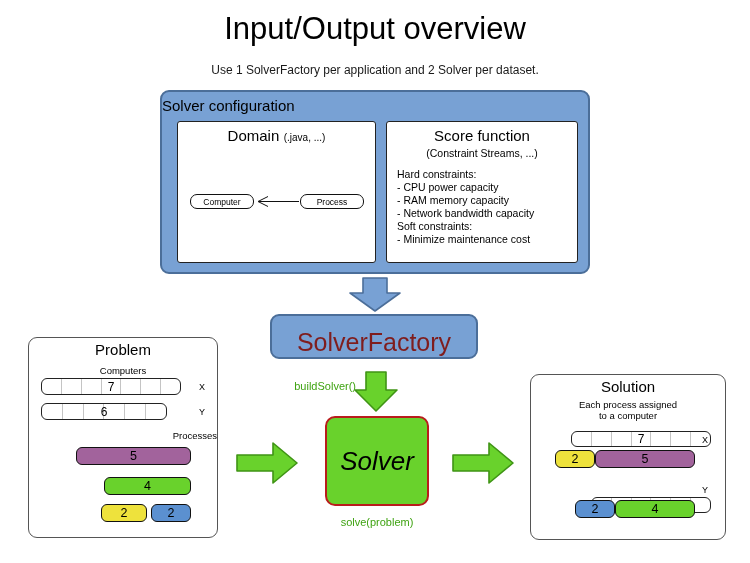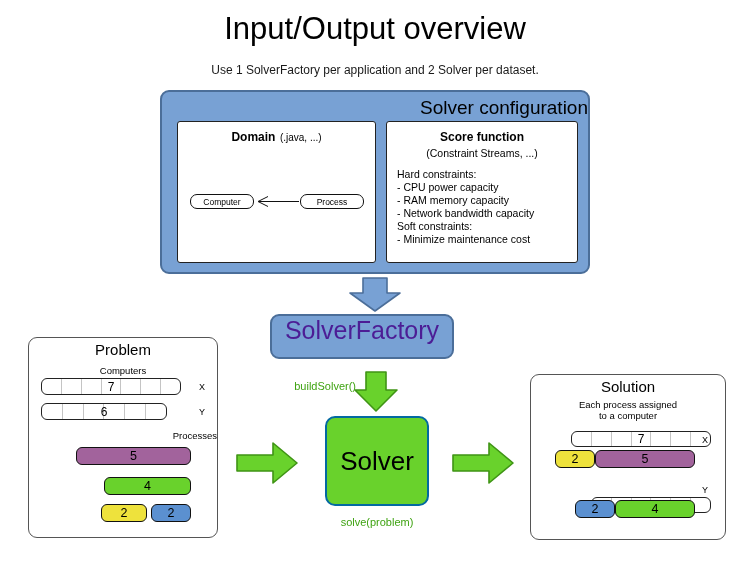--- a/index.html
+++ b/index.html
@@ -5,39 +5,39 @@
   * { margin:0; padding:0; box-sizing:border-box; }
   body { font-family:"Liberation Sans","DejaVu Sans",sans-serif; background:#fff; }
   .stage { position:relative; width:750px; height:563px; background:#fff; overflow:hidden; }
   .abs { position:absolute; }
 
   .title { top:11px; left:0; width:750px; text-align:center; font-size:31px; color:#000; }
   .subtitle { top:63px; left:0; width:750px; text-align:center; font-size:12px; color:#1a1a1a; }
 
   
   .cfg { left:160px; top:90px; width:430px; height:184px; background:#78a1d4; border:2px solid #4b6e99; border-radius:9px; }
-  .cfg-title { top:5px; left:0; width:100%; text-align:right; font-size:19px; color:#000;padding-left:46px; }
+  .cfg-title { top:5px; left:0; width:100%; text-align:left; font-size:15px; color:#000; }
   .panel { background:#fff; border:1px solid #222; border-radius:3px; }
   .domain-panel { left:15px; top:29px; width:199px; height:142px; }
   .score-panel  { left:224px; top:29px; width:192px; height:142px; }
   .panel-head { top:5px; left:0; width:100%; text-align:center; color:#000; }
-  .panel-head .big { font-size:12px;font-weight:bold; }
+  .panel-head .big { font-size:15px; }
   .panel-head .small { font-size:10px; }
   .score-sub { top:25px; left:0; width:100%; text-align:center; font-size:10.5px; color:#000; }
   .score-lines { top:46px; left:10px; right:4px; }
   .score-lines div { font-size:10.5px; line-height:13px; color:#000; }
 
   .chip { background:#fff; border:1px solid #111; border-radius:7px; height:15px; width:64px;
           display:flex; align-items:center; justify-content:center; font-size:8.5px; color:#000; }
 
   
-  .factory-box { left:270px; top:314px; width:184px; height:45px; background:#78a1d4; border:2px solid #4b6e99;
-                 border-radius:9px; display:flex; align-items:flex-start; justify-content:center; font-size:25px; color:#4c1d95; }
-  .solver-box { left:325px; top:416px; width:104px; height:90px; background:#69d22c; border:2px solid #0369a1;
-                border-radius:10px; display:flex; align-items:center; justify-content:center; font-size:26px; color:#000; }
+  .factory-box { left:270px; top:314px; width:208px; height:45px; background:#78a1d4; border:2px solid #4b6e99;
+                 border-radius:9px; display:flex; align-items:flex-end; justify-content:center; font-size:25px; color:#7f1d1d; }
+  .solver-box { left:325px; top:416px; width:104px; height:90px; background:#69d22c; border:2px solid #b91c1c;
+                border-radius:10px; display:flex; align-items:center; justify-content:center; font-size:26px; color:#000;font-style:italic; }
   .green-label { color:#3fa312; font-size:11px; }
 
   
   .io-box { background:#fff; border:1.5px solid #555; border-radius:9px;padding-left:16px; }
   .problem-box { left:28px; top:337px; width:190px; height:201px; }
   .solution-box { left:530px; top:374px; width:196px; height:166px; }
   .io-title { top:3px; left:0; width:100%; text-align:center; font-size:15px; color:#000; }
   .mini-label { font-size:9.5px; color:#000; text-align:center; width:100%; left:0; }
 
   .ruler { background:#fff; border:1px solid #222; border-radius:6px; display:flex; position:relative; overflow:hidden; height:17px; }

